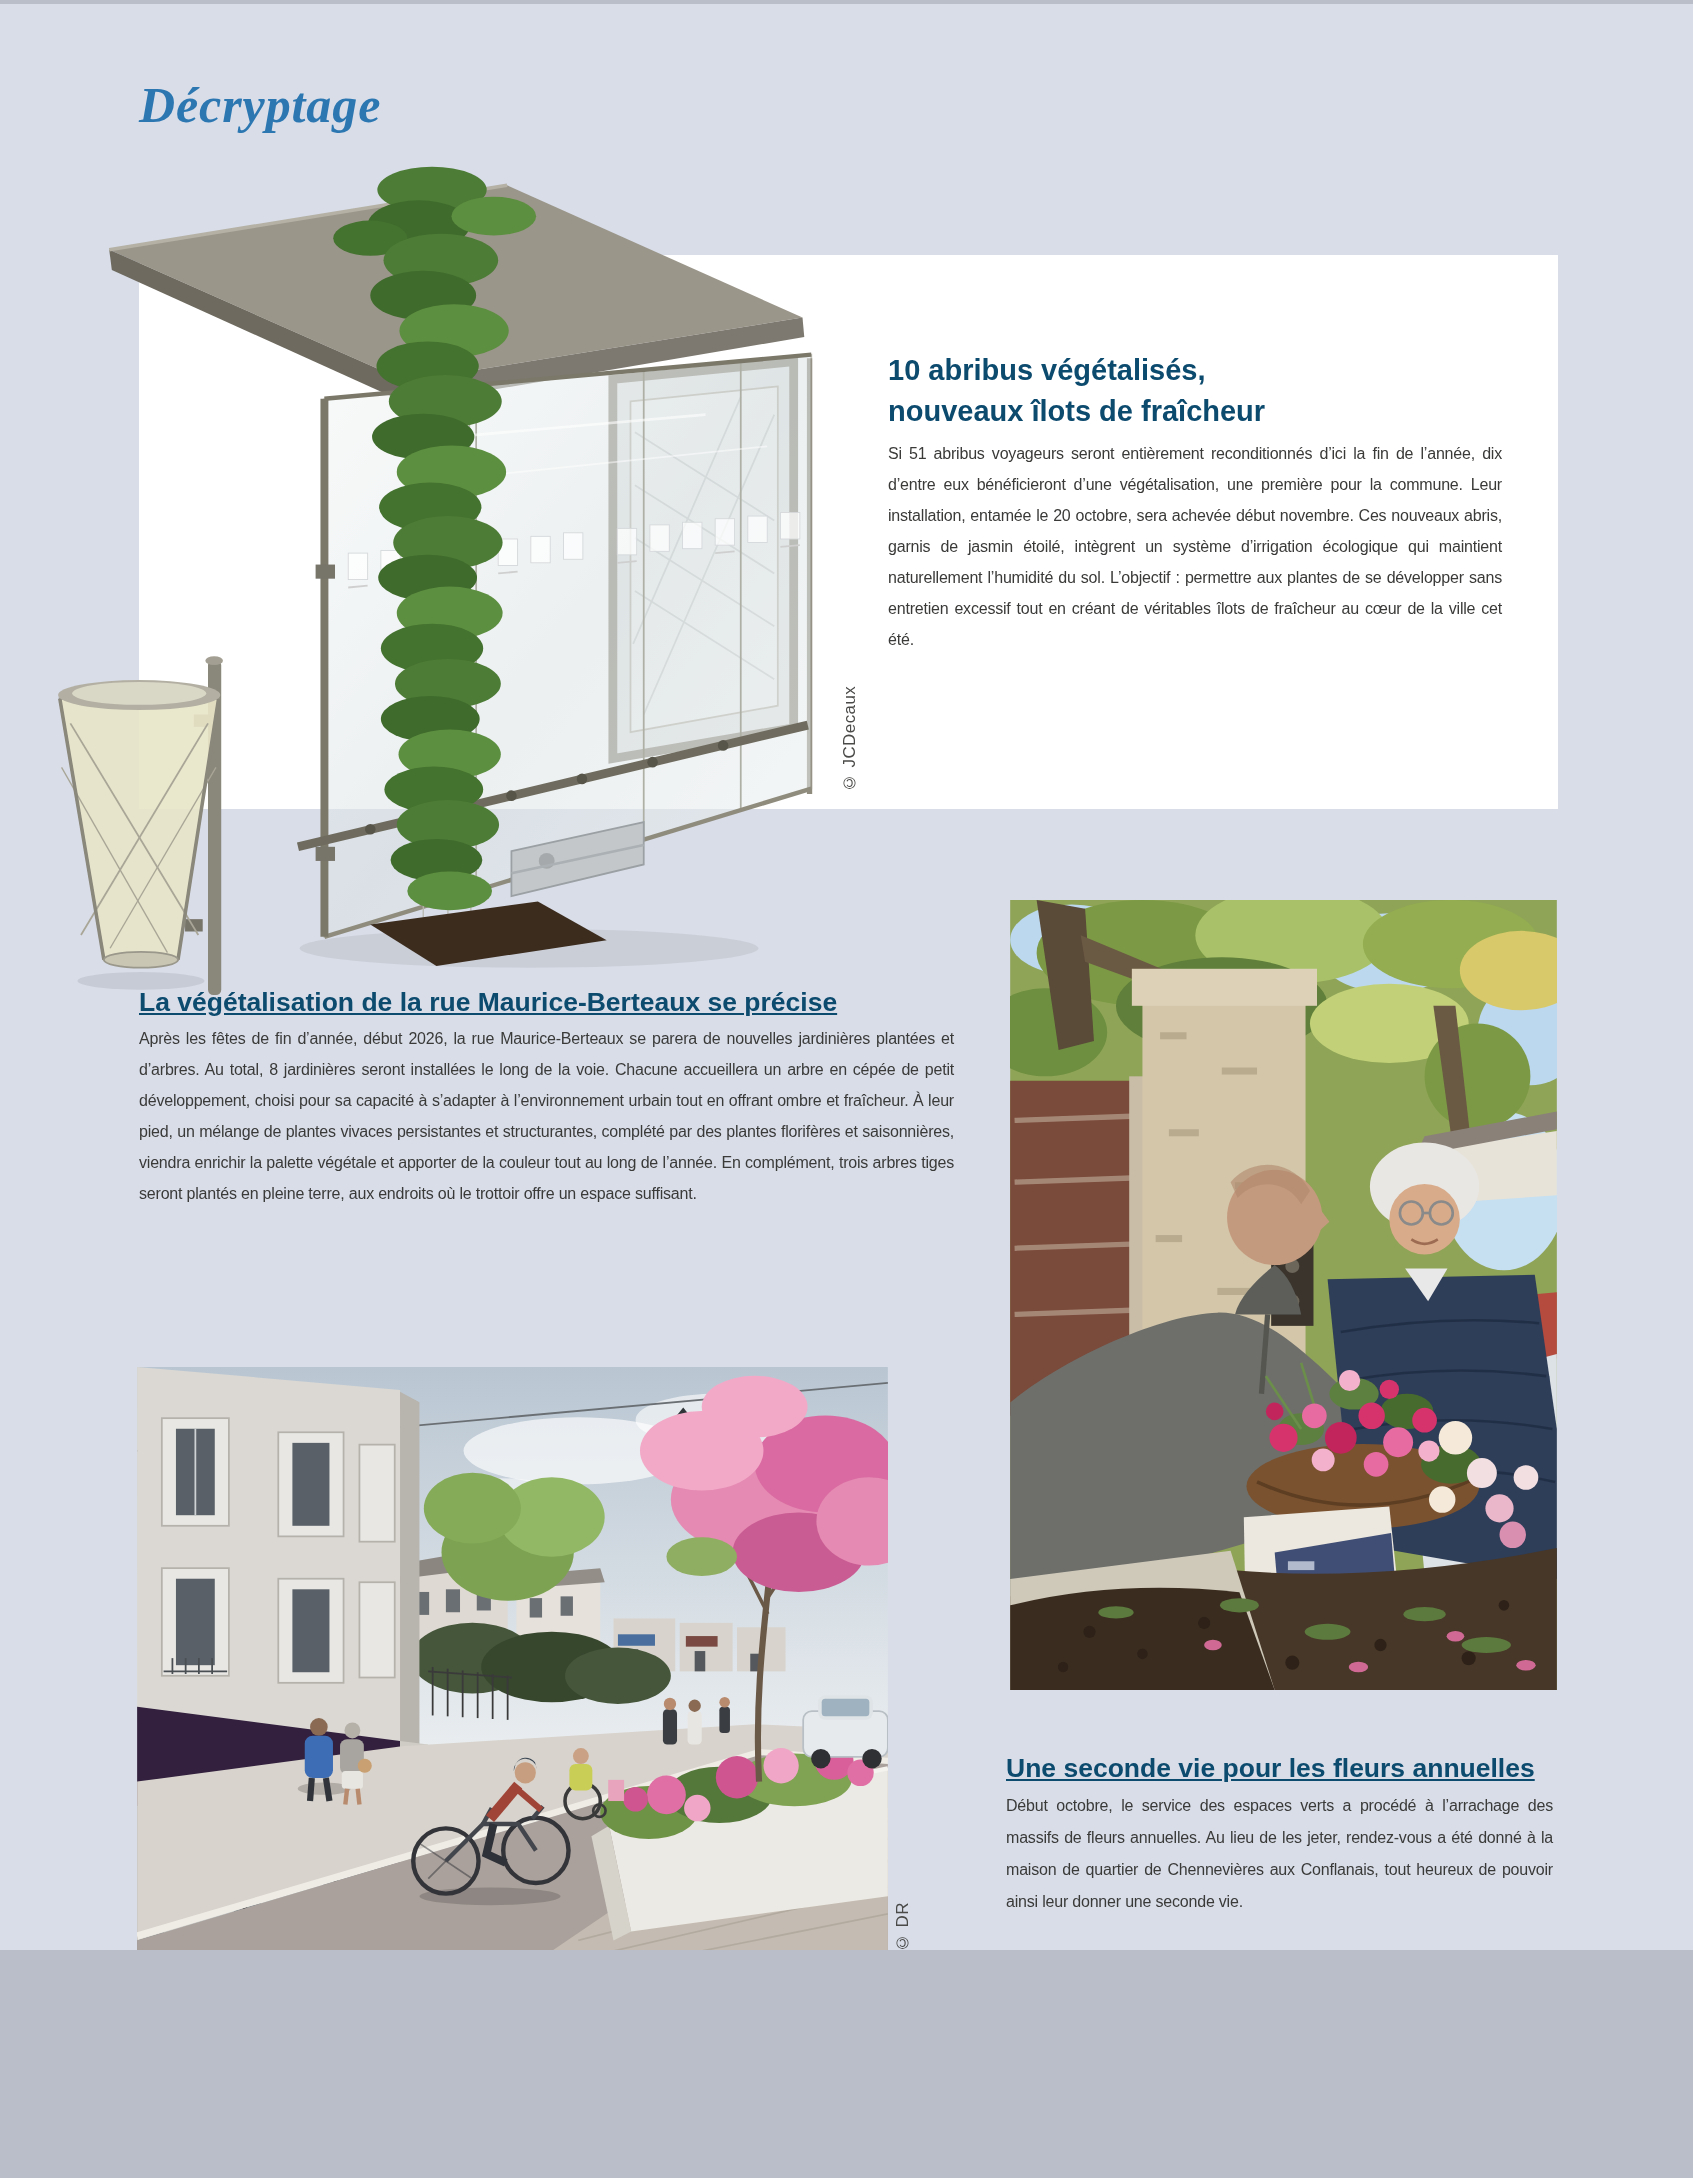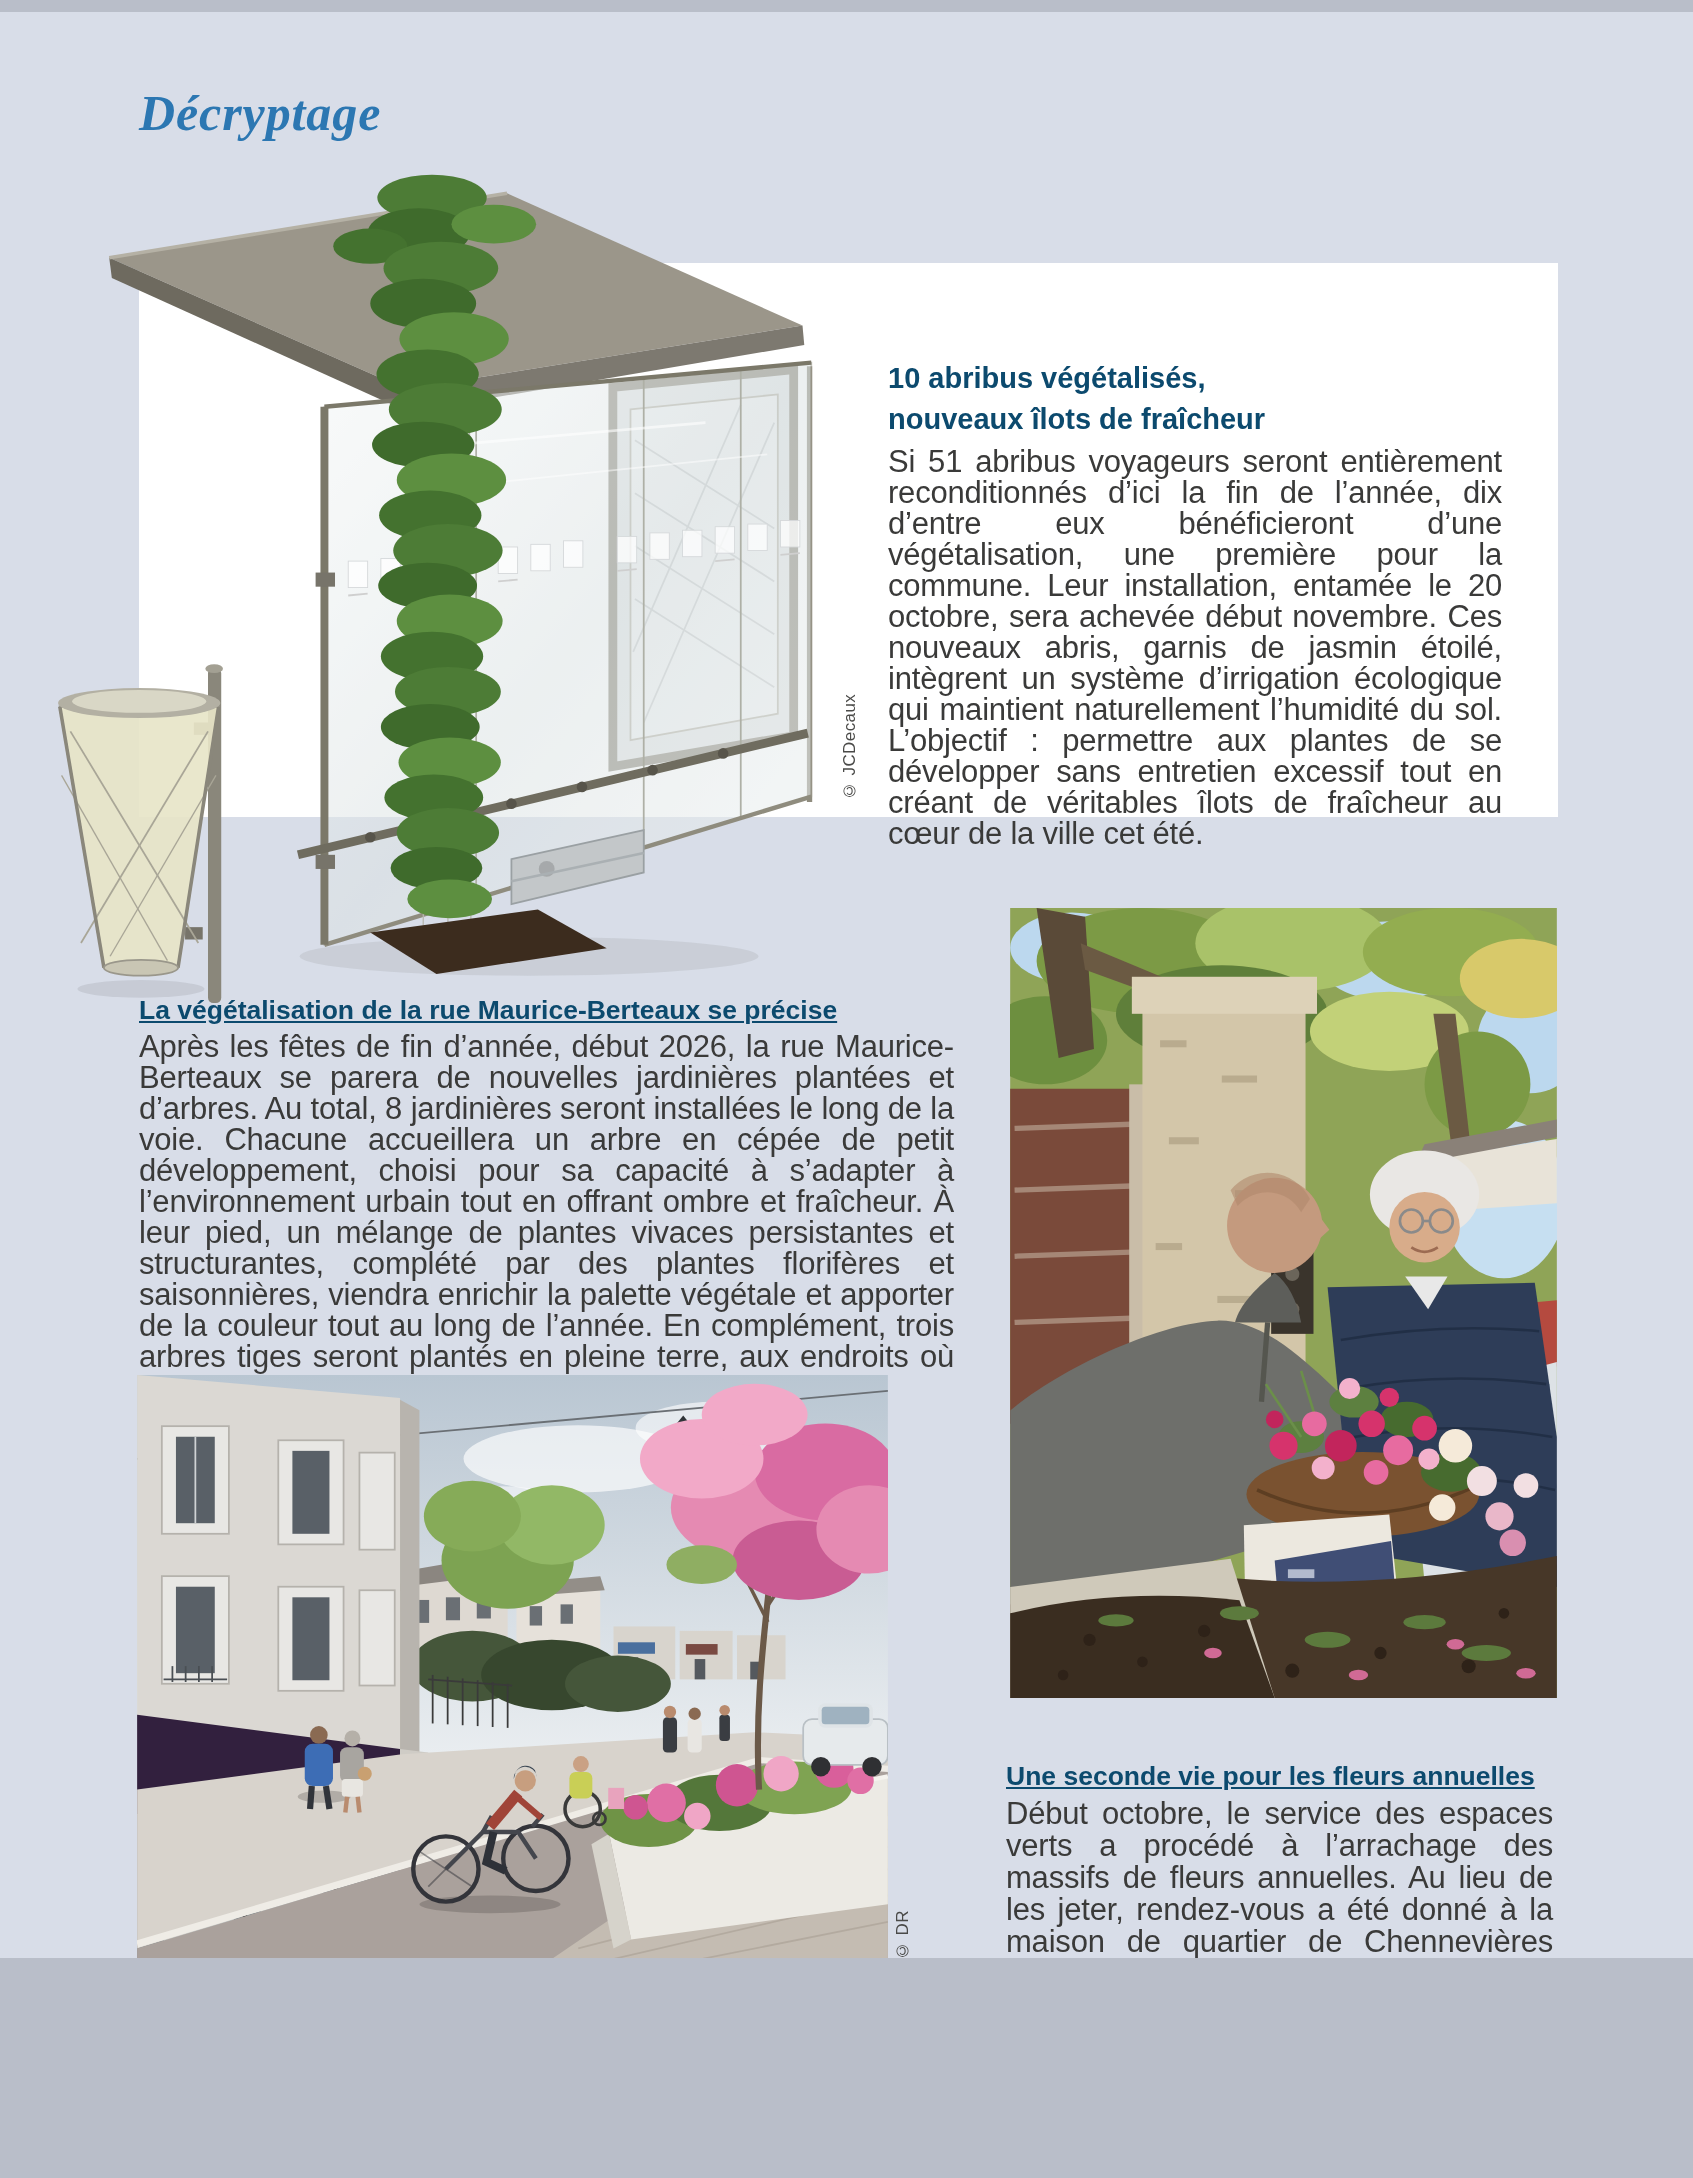--- a/index.html
+++ b/index.html
@@ -1,26 +1,26 @@
 <!DOCTYPE html>
 <html lang="fr" style="font-size:14px"><head>
 <meta charset="utf-8">
 <style>
   html,body{margin:0;padding:0;}
   body{background:#b9bec9;font-family:"Liberation Sans", sans-serif;}
-  #page{position:relative;width:1694px;height:1946px;background:#d8dde8;overflow:hidden;margin:12px auto;}
+  #page{position:relative;width:1694px;height:1946px;background:#d8dde8;overflow:hidden;margin:4px auto;}
   .abs{position:absolute;}
   .kicker{font-family:"Liberation Serif", serif;font-style:italic;font-weight:600;
           font-size:50px;color:#2c77b2;letter-spacing:0.9px;}
   .whitebox{background:#ffffff;}
   .art-title{color:#0c4a6e;font-weight:bold;}
   .art-body{color:#3a3a39;text-align:justify;letter-spacing:-0.2px;}
   .t1{font-size:29px;line-height:41px;}
   .t2{font-size:26.5px;line-height:35px;text-decoration:underline;}
-  .b1{font-size:31px;line-height:31px;}
+  .b1{font-size:16px;line-height:31px;}
   .credit{color:#4a4a48;font-size:17px;letter-spacing:0.4px;
           writing-mode:vertical-rl;transform:rotate(180deg);white-space:nowrap;}
   .footer-rule{background:#3a3a39;height:1.8px;}
   .footer{color:#2b2b2a;font-size:25px;display:flex;align-items:baseline;}
   .footer .pageno{font-family:"Liberation Serif", serif;font-style:italic;font-size:33px;margin-right:19.4px;}
   .footer .mag{font-weight:bold;letter-spacing:-0.4px;}
   .footer .issue{margin-left:7px;}
   svg{display:block;}
 </style>
 </head>

